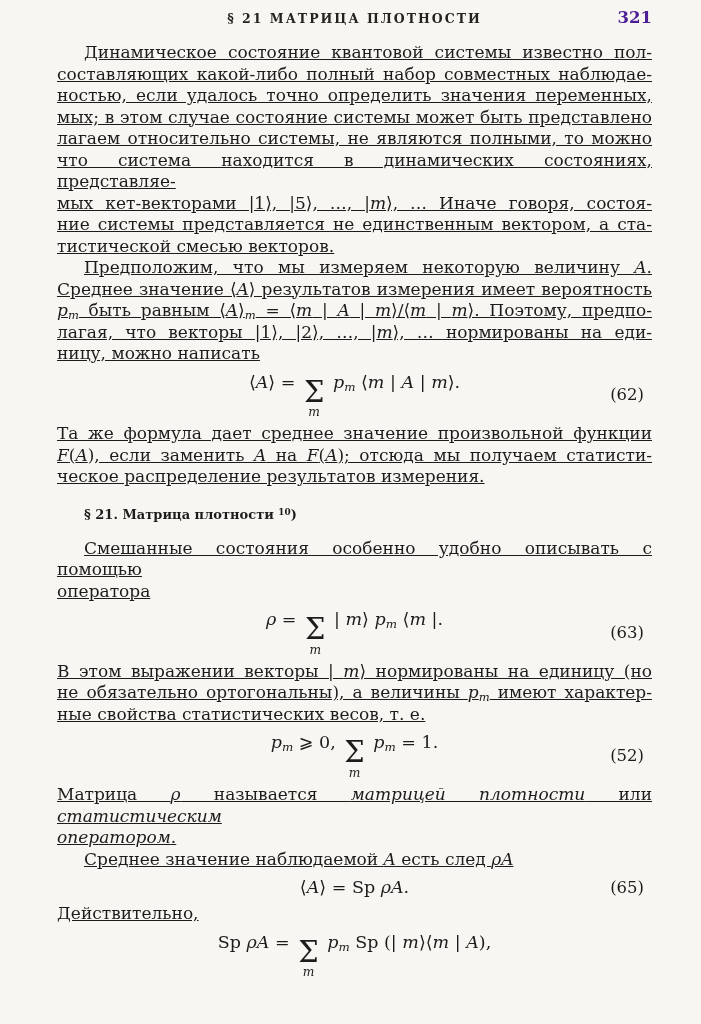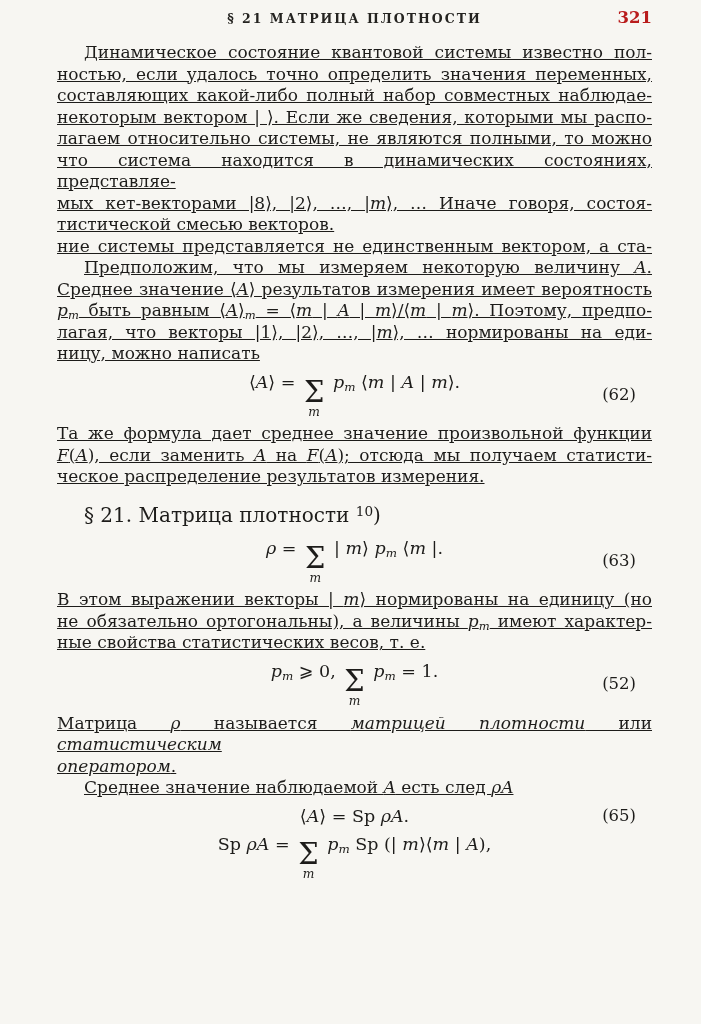--- a/index.html
+++ b/index.html
@@ -14,67 +14,67 @@
   }
   .page{box-sizing:border-box;width:701px;height:1024px;padding:8px 49px 16px 57px;position:relative;}
 
   
   .runhead{position:relative;height:20px;margin-bottom:14px;}
   .runhead .rh-title{
     text-align:center;font-size:12.5px;font-weight:bold;letter-spacing:2px;
     padding-top:3px;color:#242320;
   }
   .runhead .rh-page{
-    position:absolute;right:0;top:0;font-size:16.5px;font-weight:bold;color:#b91c1c;
+    position:absolute;right:0;top:0;font-size:16.5px;font-weight:bold;color:#4c1d95;
   }
 
   
   .para{line-height:21.5px;text-decoration:underline;}
   .line{white-space:normal;}
   .jl{text-align:justify;text-align-last:justify;}
   .ind{text-indent:27px;}
   .it{font-style:italic;}
   sub{font-size:68%;line-height:0;vertical-align:-0.28em;}
   sup{font-size:68%;line-height:0;vertical-align:0.45em;}
 
   
   .sect-heading{
-    font-weight:normal;font-size:20px;line-height:22px;
+    font-weight:bold;font-size:13px;line-height:22px;
     margin:16px 0 12px;text-indent:27px;
   }
 
   
   .eqrow{position:relative;text-align:center;margin:7px 0 5px;line-height:1.2;}
   .eq{display:inline-block;font-size:17.5px;}
-  .eqnum{position:absolute;right:16px;top:50%;transform:translateY(-50%);font-size:16.5px;}
+  .eqnum{position:absolute;right:8px;top:50%;transform:translateY(-50%);font-size:16.5px;}
   .sum{display:inline-flex;flex-direction:column;align-items:center;
        vertical-align:-0.8em;line-height:1;padding:0 3px;}
   .sum .sg{font-size:1.65em;line-height:0.95;font-style:normal;}
   .sum .ss{font-size:0.7em;font-style:italic;line-height:1;margin-top:0px;}
 </style>
 </head>
 <body>
 
 <div class="page">
 
   <div class="runhead">
     <div class="rh-title">§ 21  МАТРИЦА ПЛОТНОСТИ</div>
     <div class="rh-page">321</div>
   </div>
 
   <div class="para">
       <div class="line jl ind">Динамическое состояние квантовой системы известно пол-</div>
+      <div class="line jl">составляющих какой-либо полный набор совместных наблюдае-</div>
       <div class="line jl">ностью, если удалось точно определить значения переменных,</div>
-      <div class="line jl">составляющих какой-либо полный набор совместных наблюдае-</div>
-      <div class="line jl">некоторым вектором | ⟩. Если же сведения, которыми мы распо-</div>
+      <div class="line jl">мых; в этом случае состояние системы может быть представлено</div>
       <div class="line jl">лагаем относительно системы, не являются полными, то можно</div>
       <div class="line jl">что система находится в динамических состояниях, представляе-</div>
-      <div class="line jl"><span>мых кет-векторами |8⟩, |2⟩, …, |</span><span class="it">m</span><span>⟩, … Иначе говоря, состоя-</span></div>
+      <div class="line jl"><span>мых кет-векторами |1⟩, |5⟩, …, |</span><span class="it">m</span><span>⟩, … Иначе говоря, состоя-</span></div>
+      <div class="line jl">ние системы представляется не единственным вектором, а ста-</div>
       <div class="line">тистической смесью векторов.</div>
-      <div class="line jl">ние системы представляется не единственным вектором, а ста-</div>
     </div>
 
   <div class="para">
       <div class="line jl ind"><span>Предположим, что мы измеряем некоторую величину </span><span class="it">A</span><span>.</span></div>
       <div class="line jl"><span>Среднее значение ⟨</span><span class="it">A</span><span>⟩ результатов измерения имеет вероятность</span></div>
       <div class="line jl"><span class="it">p</span><sub class="it">m</sub><span> быть равным ⟨</span><span class="it">A</span><span>⟩</span><sub class="it">m</sub><span> = ⟨</span><span class="it">m</span><span> | </span><span class="it">A</span><span> | </span><span class="it">m</span><span>⟩/⟨</span><span class="it">m</span><span> | </span><span class="it">m</span><span>⟩. Поэтому, предпо-</span></div>
       <div class="line jl"><span>лагая, что векторы |1⟩, |2⟩, …, |</span><span class="it">m</span><span>⟩, … нормированы на еди-</span></div>
       <div class="line">ницу, можно написать</div>
     </div>
 
@@ -87,20 +87,24 @@
   </div>
 
   <div class="para">
       <div class="line jl">Та же формула дает среднее значение произвольной функции</div>
       <div class="line jl"><span class="it">F</span><span>(</span><span class="it">A</span><span>), если заменить </span><span class="it">A</span><span> на </span><span class="it">F</span><span>(</span><span class="it">A</span><span>); отсюда мы получаем статисти-</span></div>
       <div class="line">ческое распределение результатов измерения.</div>
     </div>
 
   <div class="sect-heading"><span>§ 21. Матрица плотности </span><sup>10</sup><span>)</span></div>
 
+  <div class="para">
+      <div class="line jl ind">Смешанные состояния особенно удобно описывать с помощью</div>
+      <div class="line">оператора</div>
+    </div>
 
   <div class="eqrow">
     <span class="eq"><span class="it">ρ</span><span> = </span><span class="sum">
           <span class="sg">Σ</span>
           <span class="ss">m</span>
         </span><span> | </span><span class="it">m</span><span>⟩ </span><span class="it">p</span><sub class="it">m</sub><span> ⟨</span><span class="it">m</span><span> |.</span></span>
     <span class="eqnum">(63)</span>
   </div>
 
   <div class="para">
@@ -124,20 +128,23 @@
 
   <div class="para">
       <div class="line ind"><span>Среднее значение наблюдаемой </span><span class="it">A</span><span> есть след </span><span class="it">ρA</span></div>
     </div>
 
   <div class="eqrow">
     <span class="eq"><span>⟨</span><span class="it">A</span><span>⟩ = Sp </span><span class="it">ρA</span><span>.</span></span>
     <span class="eqnum">(65)</span>
   </div>
 
+  <div class="para">
+      <div class="line">Действительно,</div>
+    </div>
 
   <div class="eqrow">
     <span class="eq"><span>Sp </span><span class="it">ρA</span><span> = </span><span class="sum">
           <span class="sg">Σ</span>
           <span class="ss">m</span>
         </span><span class="it"> p</span><sub class="it">m</sub><span> Sp (| </span><span class="it">m</span><span>⟩⟨</span><span class="it">m</span><span> | </span><span class="it">A</span><span>),</span></span>
   </div>
 
 </div>
 

